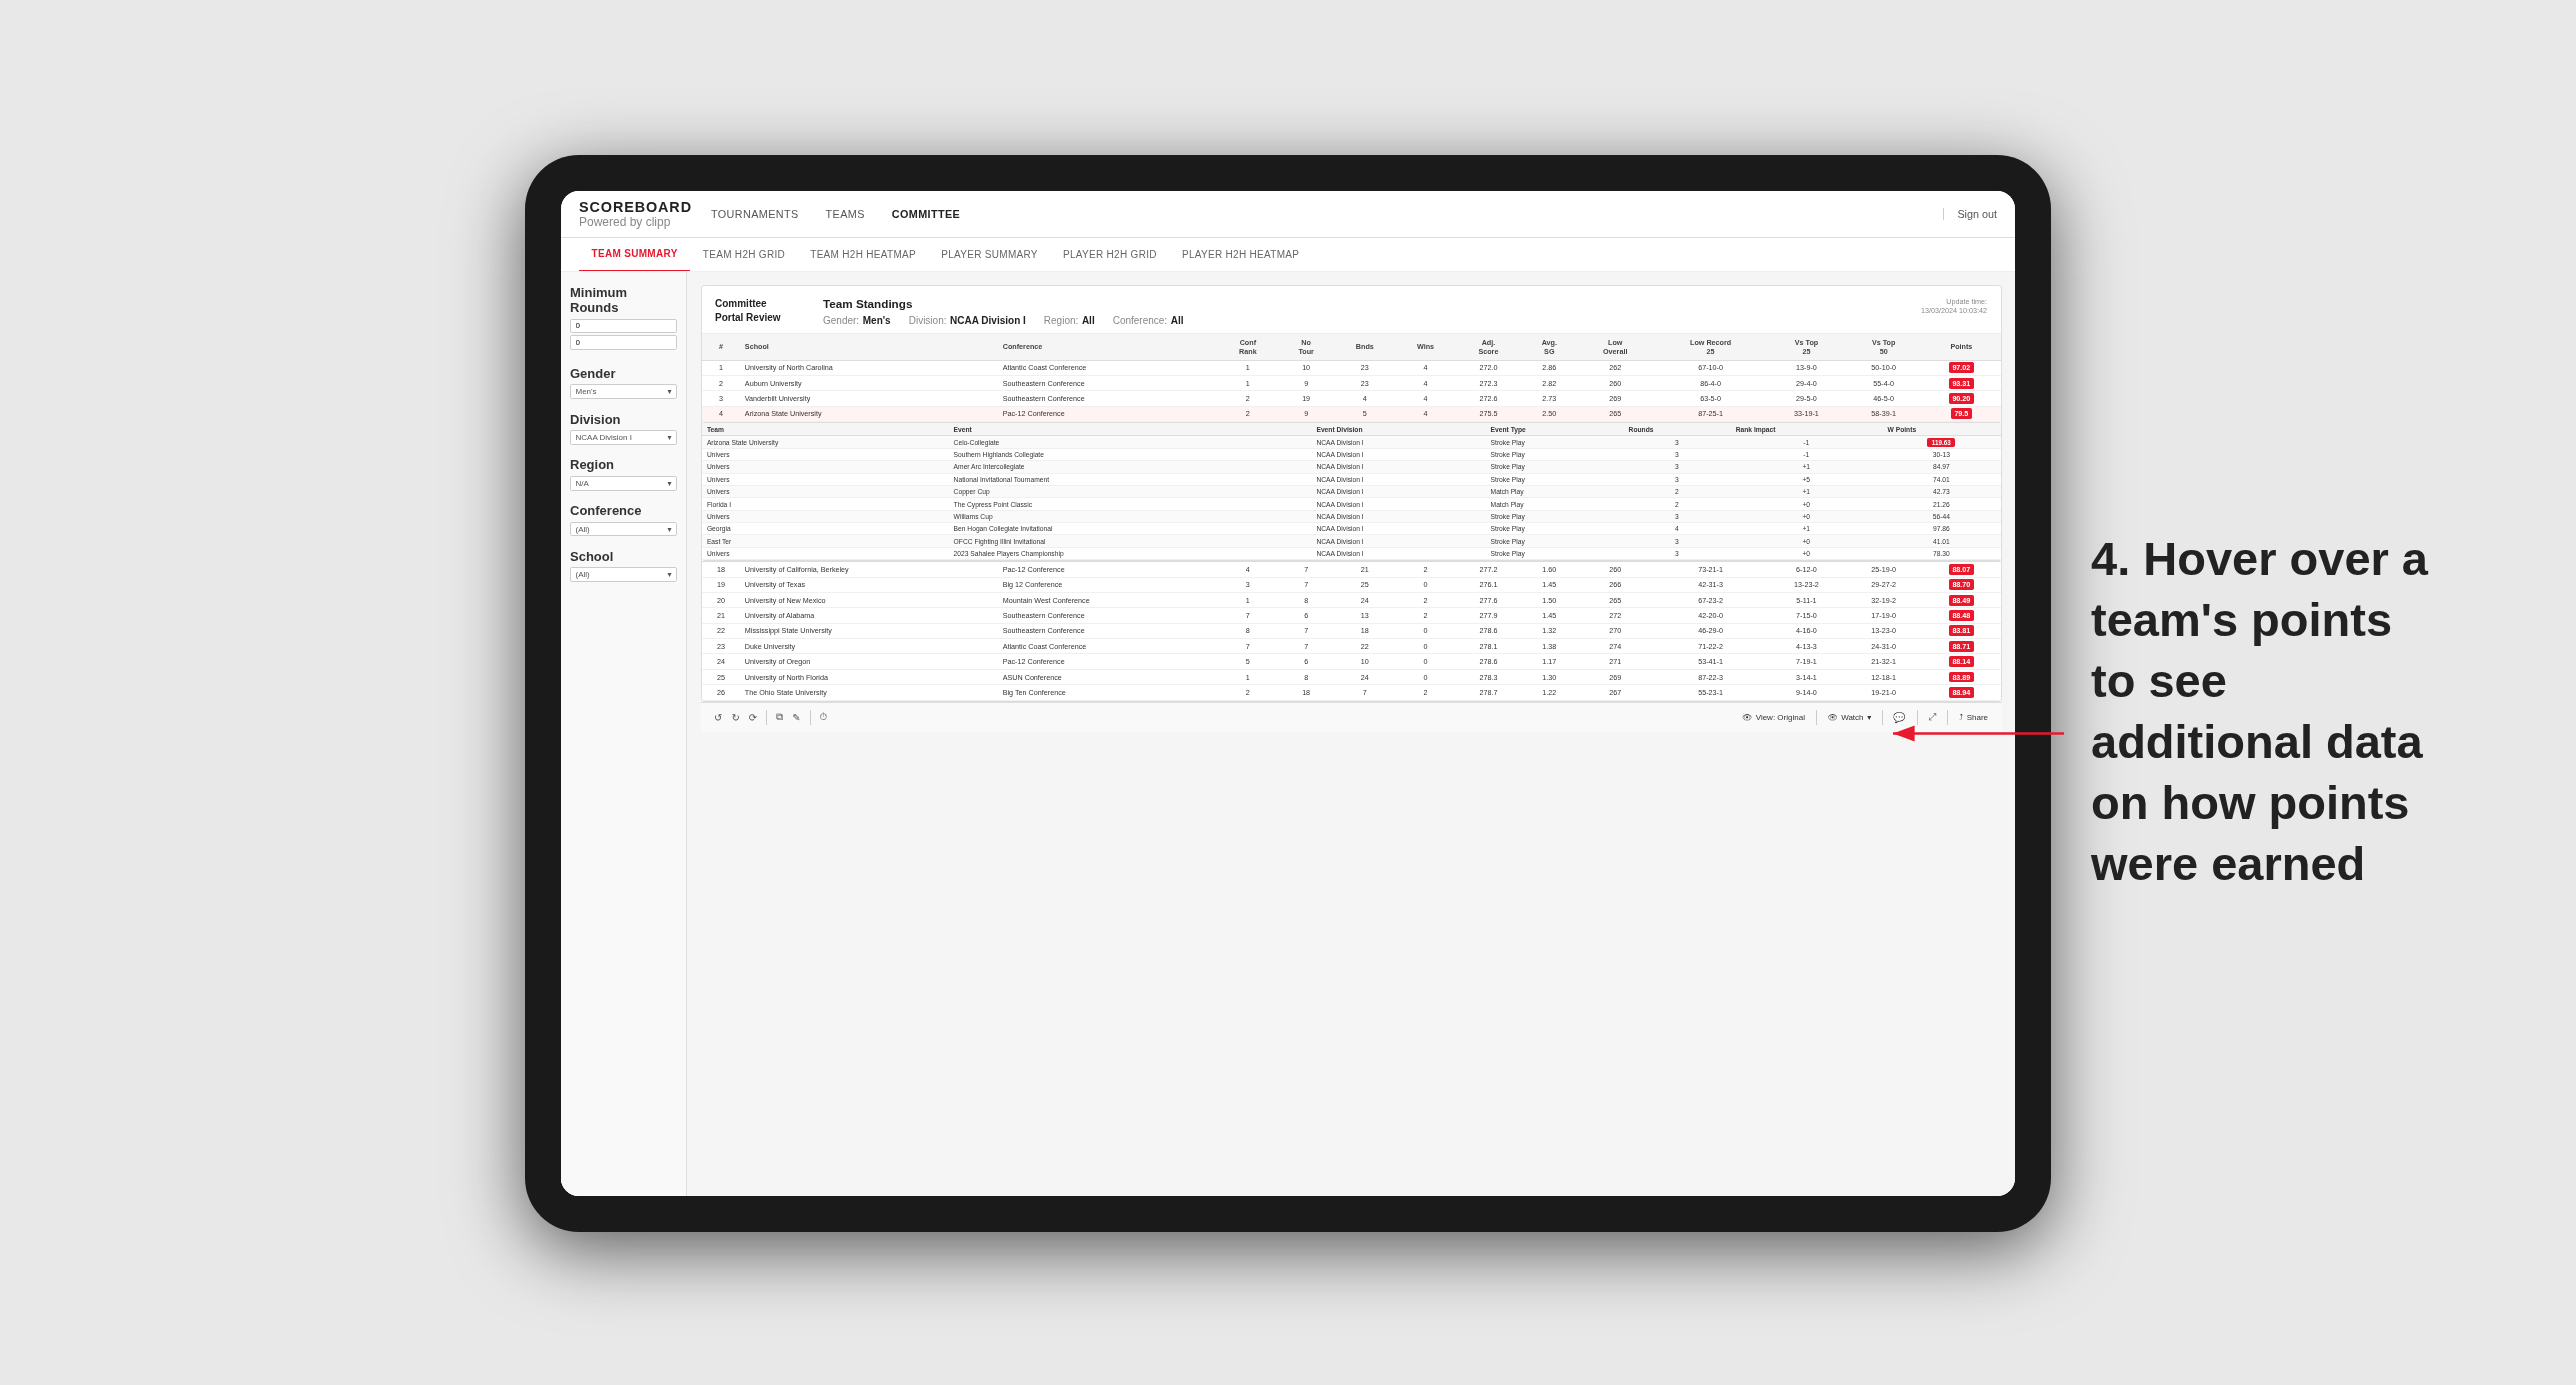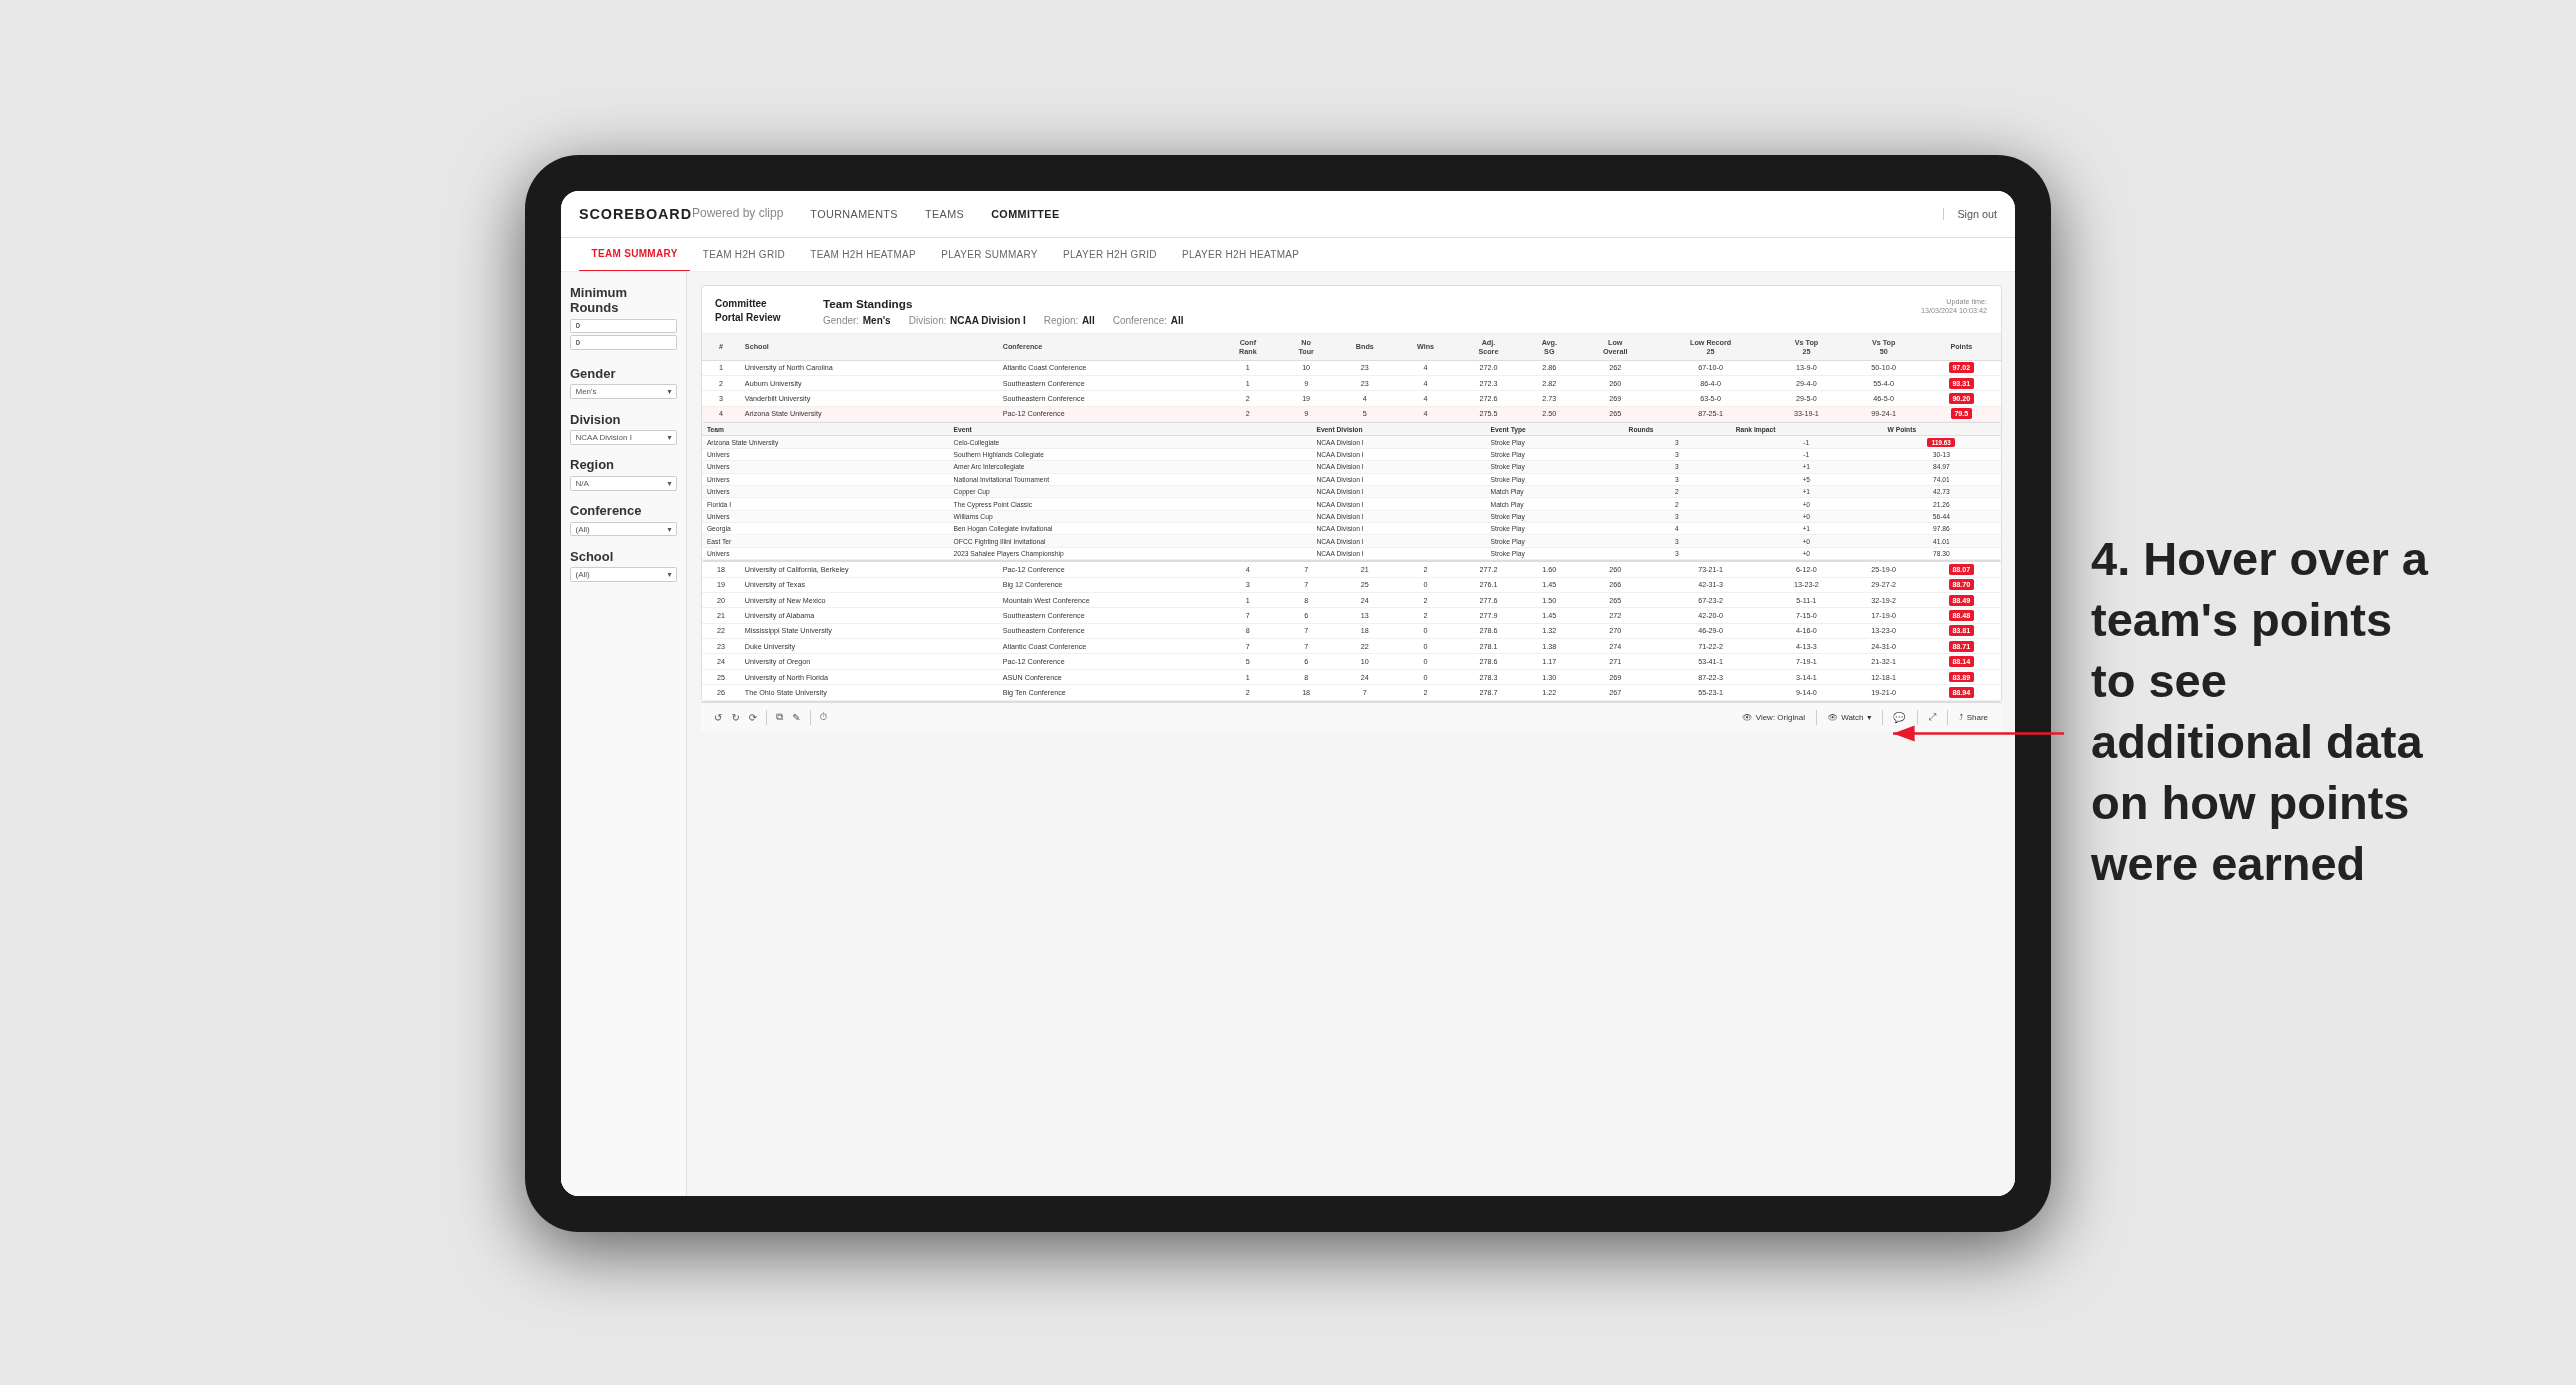--- a/index.html
+++ b/index.html
@@ -52,21 +52,22 @@
       border-bottom: 0.9px solid #ddd;
       padding: 0 18px;
       display: flex;
       align-items: center;
       height: 47px;
       flex-shrink: 0;
     }
 
     .logo-area {
       display: flex;
-      margin-right: 27px;
+      flex-direction: column;
+      margin-right: 19px;
     }
 
     .logo-text {
       font-size: 14.4px;
       font-weight: 900;
       letter-spacing: 0.9px;
       color: #222;
     }
 
     .logo-sub {
@@ -587,21 +588,21 @@
                     <td>Pac-12 Conference</td>
                     <td class="center">2</td>
                     <td class="center">9</td>
                     <td class="center">5</td>
                     <td class="center">4</td>
                     <td class="center">275.5</td>
                     <td class="center">2.50</td>
                     <td class="center">265</td>
                     <td class="center">87-25-1</td>
                     <td class="center">33-19-1</td>
-                    <td class="center">99-24-1</td>
+                    <td class="center">58-39-1</td>
                     <td class="center"><span class="points-badge">79.5</span></td>
                   </tr>
 
                   <tr>
                     <td colspan="14" style="padding:0; background:#fff; border-bottom:0.9px solid #ddd;">
                       <div class="row-popup" style="position:static; margin:0; box-shadow:none; border:none; border-top:0.9px solid #ddd; border-bottom:0.9px solid #ddd;">
                         <table>
                           <thead>
                             <tr>
                               <th>Team</th>

